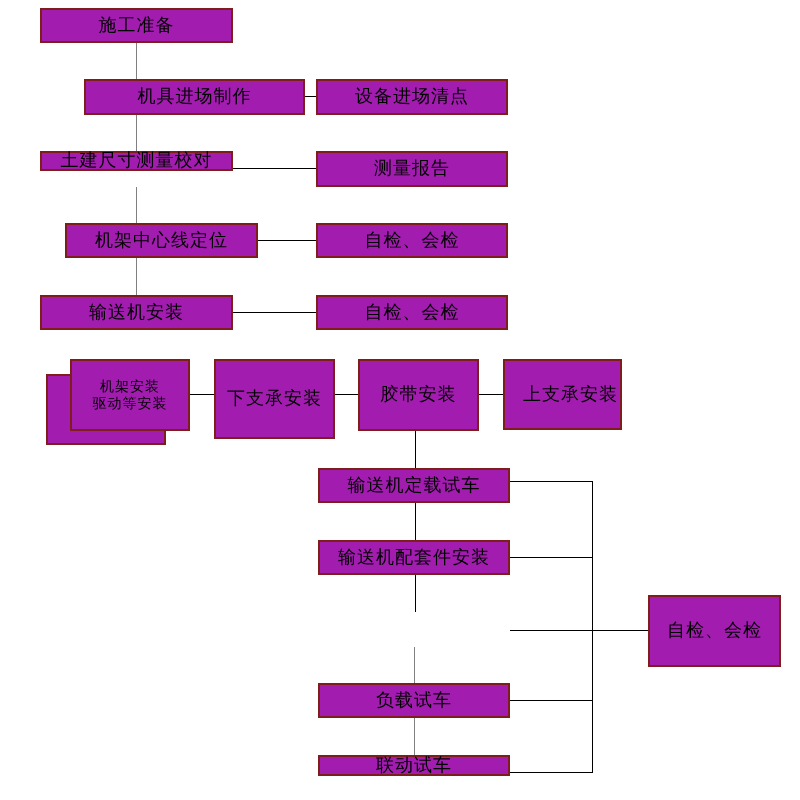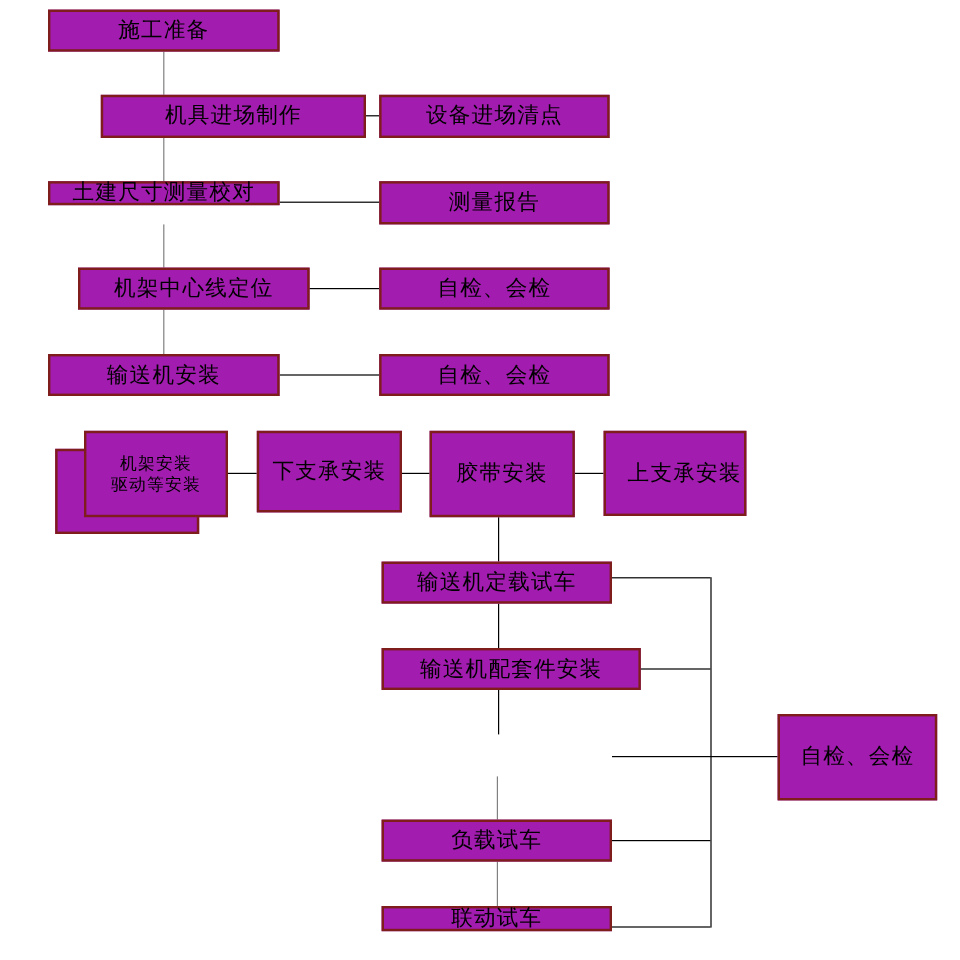--- a/index.html
+++ b/index.html
@@ -72,29 +72,29 @@
 
   <div class="node" style="left:316px; top:295px; width:192px; height:35px;">自检、会检</div>
 
   <div class="node back" style="left:46px; top:374px; width:120px; height:71px;"></div>
 
   <div class="node small" style="left:70px; top:359px; width:120px; height:72px;">
     <span>机架安装</span>
     <span>驱动等安装</span>
   </div>
 
-  <div class="node" style="left:214px; top:359px; width:121px; height:68px;">下支承安装</div>
+  <div class="node" style="left:214px; top:359px; width:121px; height:80px;">下支承安装</div>
 
   <div class="node" style="left:358px; top:359px; width:121px; height:72px;">胶带安装</div>
 
   <div class="node" style="left:503px; top:359px; width:119px; height:71px;padding-left:16px;">上支承安装</div>
 
   <div class="node" style="left:318px; top:468px; width:192px; height:35px;">输送机定载试车</div>
 
-  <div class="node" style="left:318px; top:540px; width:216px; height:35px;">输送机配套件安装</div>
+  <div class="node" style="left:318px; top:540px; width:192px; height:35px;">输送机配套件安装</div>
 
 
   <div class="node" style="left:318px; top:683px; width:192px; height:35px;">负载试车</div>
 
   <div class="node" style="left:318px; top:755px; width:192px; height:21px;">联动试车</div>
 
   <div class="node" style="left:648px; top:595px; width:133px; height:72px;">自检、会检</div>
 
   <div class="vline gray" style="left:136px; top:43px;  height:36px;"></div>
   <div class="vline gray" style="left:136px; top:115px; height:36px;"></div>

